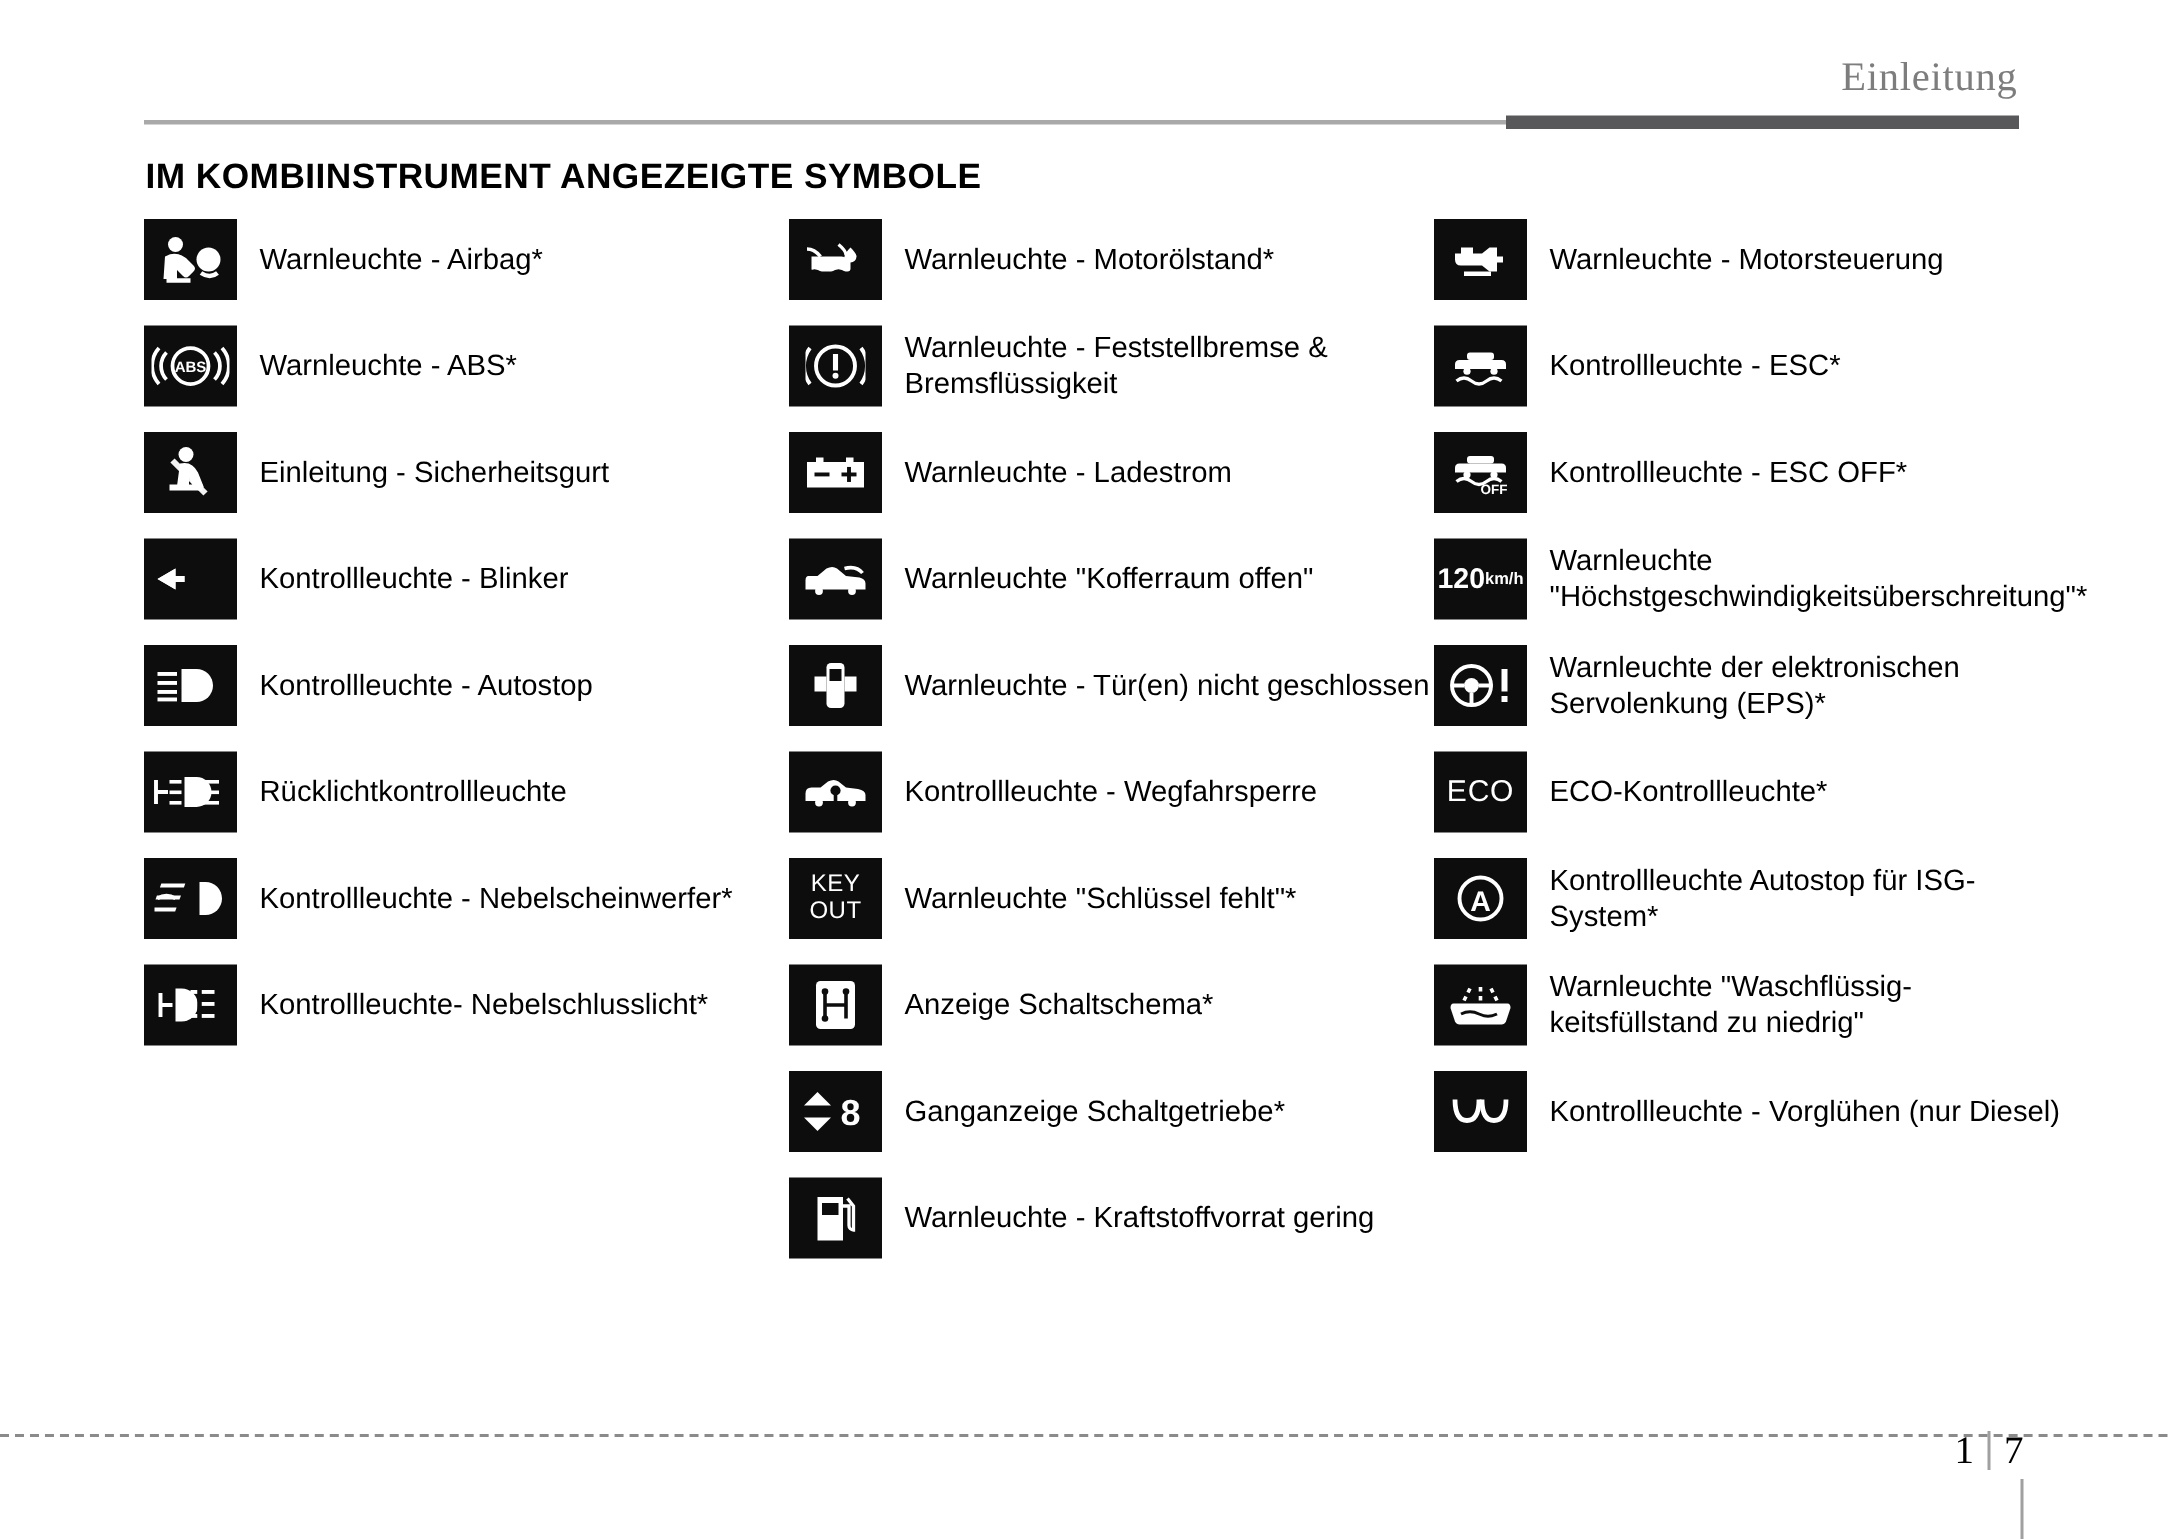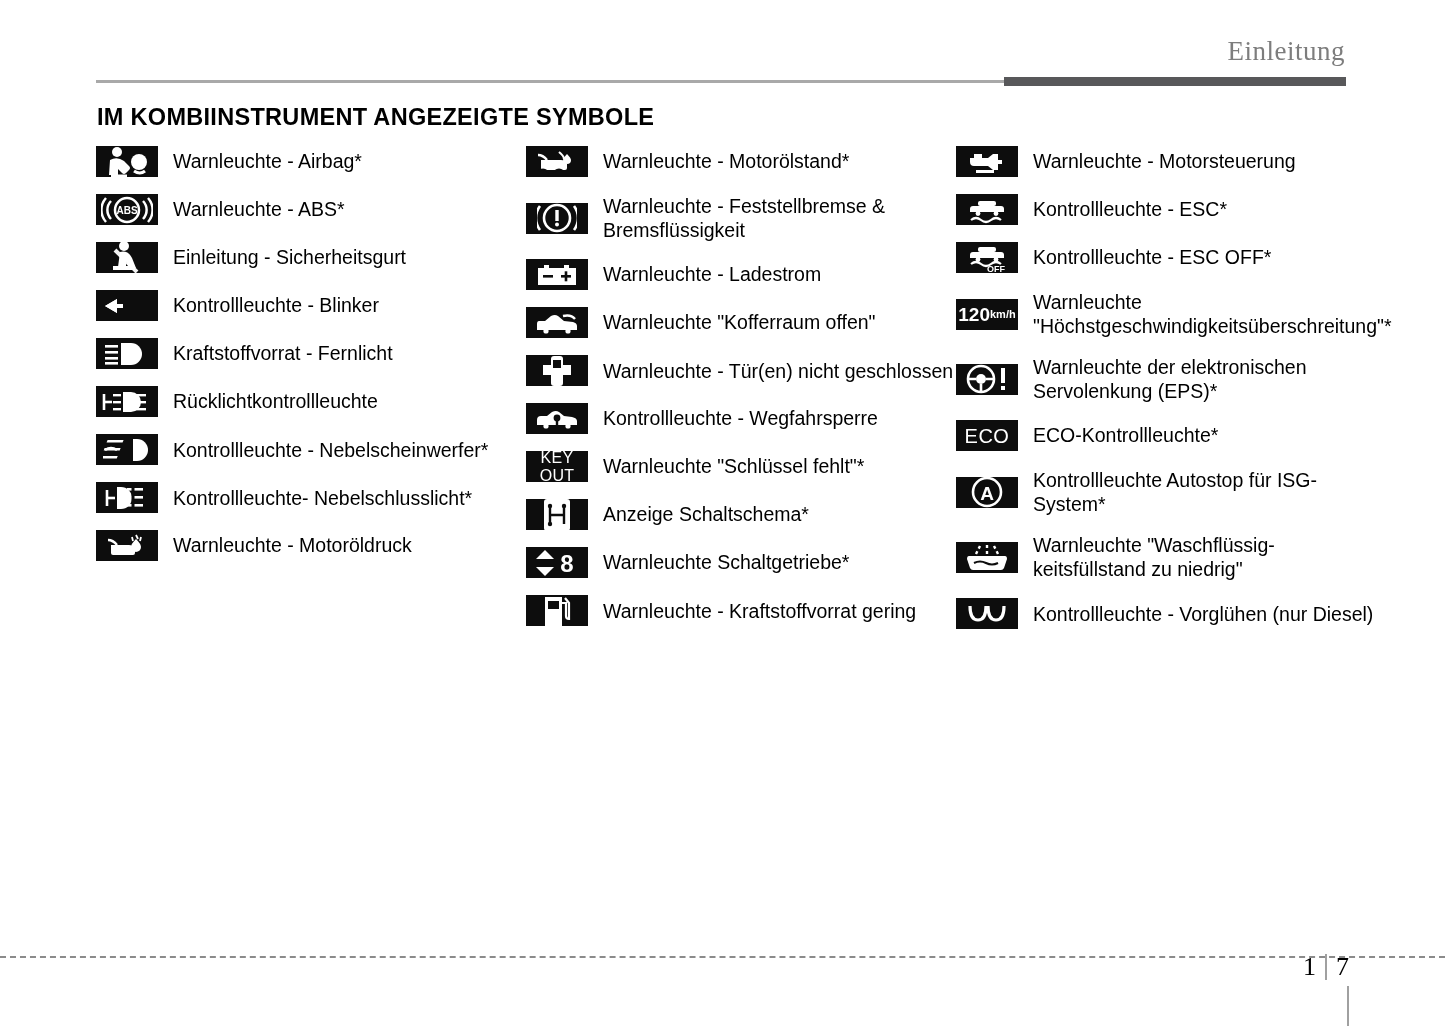--- a/index.html
+++ b/index.html
@@ -80,21 +80,21 @@
   .col-2 { width: 430px; margin-left: 0px; }
   .col-3 { width: 420px; margin-left: 0px; }
 
   .row {
     display: flex;
     align-items: center;
     margin-bottom: 17px;
   }
   .icon-box {
     width: 62px;
-    height: 31px;
+    height: 54px;
     background: #0d0d0d;
     flex: 0 0 auto;
     display: flex;
     align-items: center;
     justify-content: center;
     position: relative;
   }
   .icon-box svg { display: block; }
   .row-label {
     font-size: 19.5px;
@@ -218,21 +218,21 @@
       <div class="row">
         <div class="icon-box">
           <svg width="48" height="26" viewBox="0 0 48 26">
             <path d="M18 2 h10 a11 11 0 0 1 0 22 h-10 z" fill="#fff"></path>
             <rect x="2" y="4" width="13" height="2.6" fill="#fff"></rect>
             <rect x="2" y="10" width="13" height="2.6" fill="#fff"></rect>
             <rect x="2" y="16" width="13" height="2.6" fill="#fff"></rect>
             <rect x="2" y="21" width="13" height="2.6" fill="#fff"></rect>
           </svg>
         </div>
-        <div class="row-label">Kraftstoffvorrat - Fernlicht</div>
+        <div class="row-label">Kontrollleuchte - Autostop</div>
       </div>
 
       <div class="row">
         <div class="icon-box">
           <svg width="52" height="26" viewBox="0 0 52 26">
             <path d="M22 3 h8 a10 10 0 0 1 0 20 h-8 z" fill="#fff"></path>
             <rect x="34" y="5" width="11" height="2.4" fill="#fff"></rect>
             <rect x="34" y="12" width="11" height="2.4" fill="#fff"></rect>
             <rect x="34" y="19" width="11" height="2.4" fill="#fff"></rect>
             <rect x="12" y="5" width="8" height="2.4" fill="#fff"></rect>
@@ -266,31 +266,20 @@
             <rect x="24" y="12" width="16" height="2.6" fill="#fff"></rect>
             <rect x="24" y="20" width="16" height="2.6" fill="#fff"></rect>
             <path d="M30 2 v24" stroke="#0d0d0d" stroke-width="3"></path>
             <path d="M4 6 v16" stroke="#fff" stroke-width="2.6"></path>
             <path d="M4 14 h8" stroke="#fff" stroke-width="2.6"></path>
           </svg>
         </div>
         <div class="row-label tight">Kontrollleuchte- Nebelschlusslicht*</div>
       </div>
 
-      <div class="row">
-        <div class="icon-box">
-          <svg width="48" height="26" viewBox="0 0 48 26">
-            <path d="M8 12 h18 q4 0 6 4 v4 q0 2 -2 2 h-20 q-2 0 -2 -2 z" fill="#fff"></path>
-            <path d="M14 12 q-4 -5 -9 -5" stroke="#fff" stroke-width="2.4" fill="none"></path>
-            <path d="M33 6 q5 5 5 8 a5 5 0 0 1 -10 0 q0 -3 5 -8 z" fill="#fff"></path>
-            <path d="M33 2 l2 4 M38 4 l-1 4 M29 4 l1 4" stroke="#fff" stroke-width="1.8"></path>
-          </svg>
-        </div>
-        <div class="row-label">Warnleuchte - Motoröldruck</div>
-      </div>
 
     </div>
 
     <div class="col col-2">
 
       <div class="row">
         <div class="icon-box">
           <svg width="48" height="28" viewBox="0 0 48 28">
             <path d="M8 12 h20 q4 0 6 4 v4 q0 2 -2 2 h-22 q-2 0 -2 -2 z" fill="#fff"></path>
             <path d="M14 12 q-4 -5 -9 -5" stroke="#fff" stroke-width="2.4" fill="none"></path>
@@ -390,21 +379,21 @@
       </div>
 
       <div class="row">
         <div class="icon-box">
           <svg width="48" height="32" viewBox="0 0 48 32">
             <path d="M12 3 l9 9 h-18 z" fill="#fff"></path>
             <path d="M12 29 l9 -9 h-18 z" fill="#fff"></path>
             <text x="34" y="25" font-family="Liberation Sans, sans-serif" font-size="24" font-weight="bold" fill="#fff" text-anchor="middle">8</text>
           </svg>
         </div>
-        <div class="row-label">Warnleuchte Schaltgetriebe*</div>
+        <div class="row-label">Ganganzeige Schaltgetriebe*</div>
       </div>
 
       <div class="row">
         <div class="icon-box">
           <svg width="30" height="34" viewBox="0 0 30 34">
             <path d="M3 3 h17 v29 h-17 z" fill="#fff"></path>
             <rect x="6" y="7" width="11" height="8" fill="#0d0d0d"></rect>
             <path d="M20 9 h4 v13 a3 3 0 0 0 3 3 v-16 l-4 -5" fill="none" stroke="#fff" stroke-width="2.2"></path>
           </svg>
         </div>

